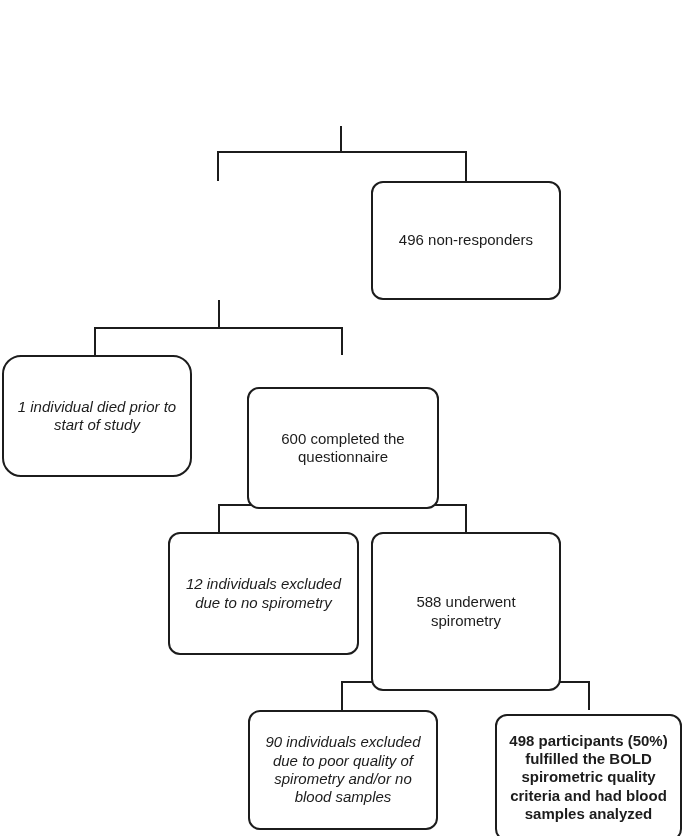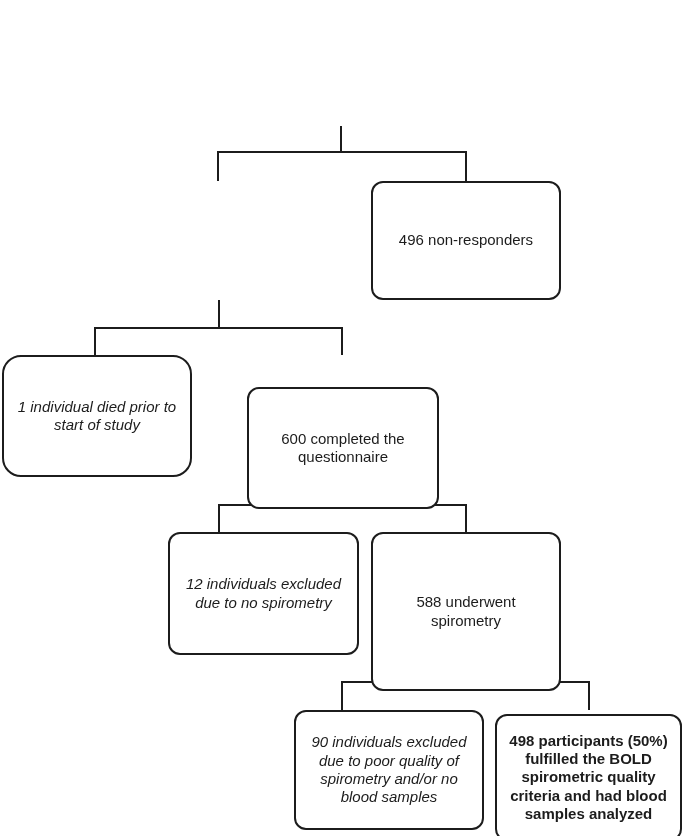--- a/index.html
+++ b/index.html
@@ -35,21 +35,21 @@
     z-index: 1;
   }
   
   #box-invited       { left: 245px; top: 4px;   width: 192px; height: 122px; }
   #box-consented     { left: 123px; top: 181px; width: 192px; height: 119px; }
   #box-nonresponders { left: 371px; top: 181px; width: 190px; height: 119px; }
   #box-died          { left: 2px;   top: 355px; width: 190px; height: 122px; border-radius: 19px; }
   #box-questionnaire { left: 247px; top: 355px; width: 192px; height: 122px; margin-top: 32px; }
   #box-nospirometry  { left: 125px; top: 532px; width: 191px; height: 123px; margin-left: 43px; }
   #box-spirometry    { left: 371px; top: 532px; width: 190px; height: 159px; }
-  #box-poorquality   { left: 248px; top: 710px; width: 190px; height: 120px; margin-left: 46px; }
+  #box-poorquality   { left: 248px; top: 710px; width: 190px; height: 120px; }
   #box-analyzed      { left: 495px; top: 714px; width: 187px; height: 127px; }
 </style>
 </head>
 <body>
 
 <div class="canvas">
 
 
 
   <div class="box" id="box-nonresponders">

